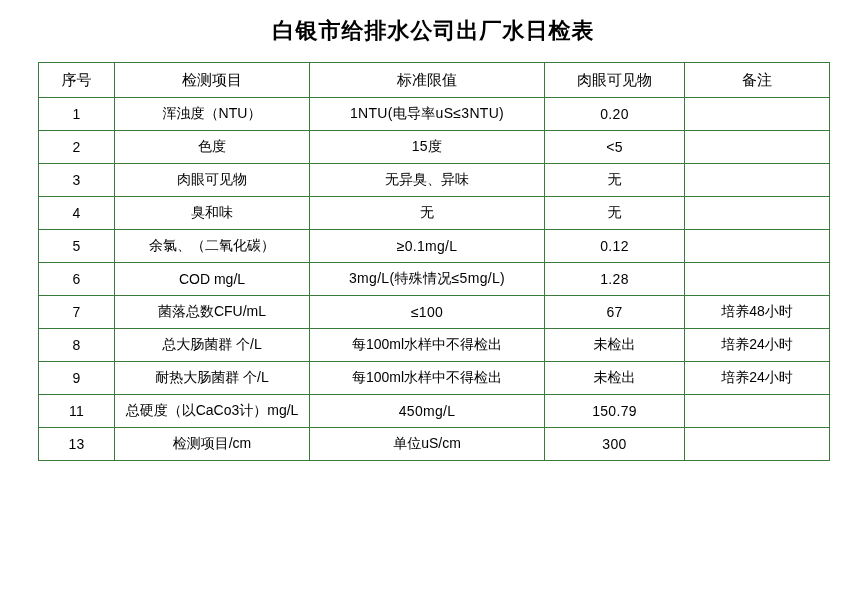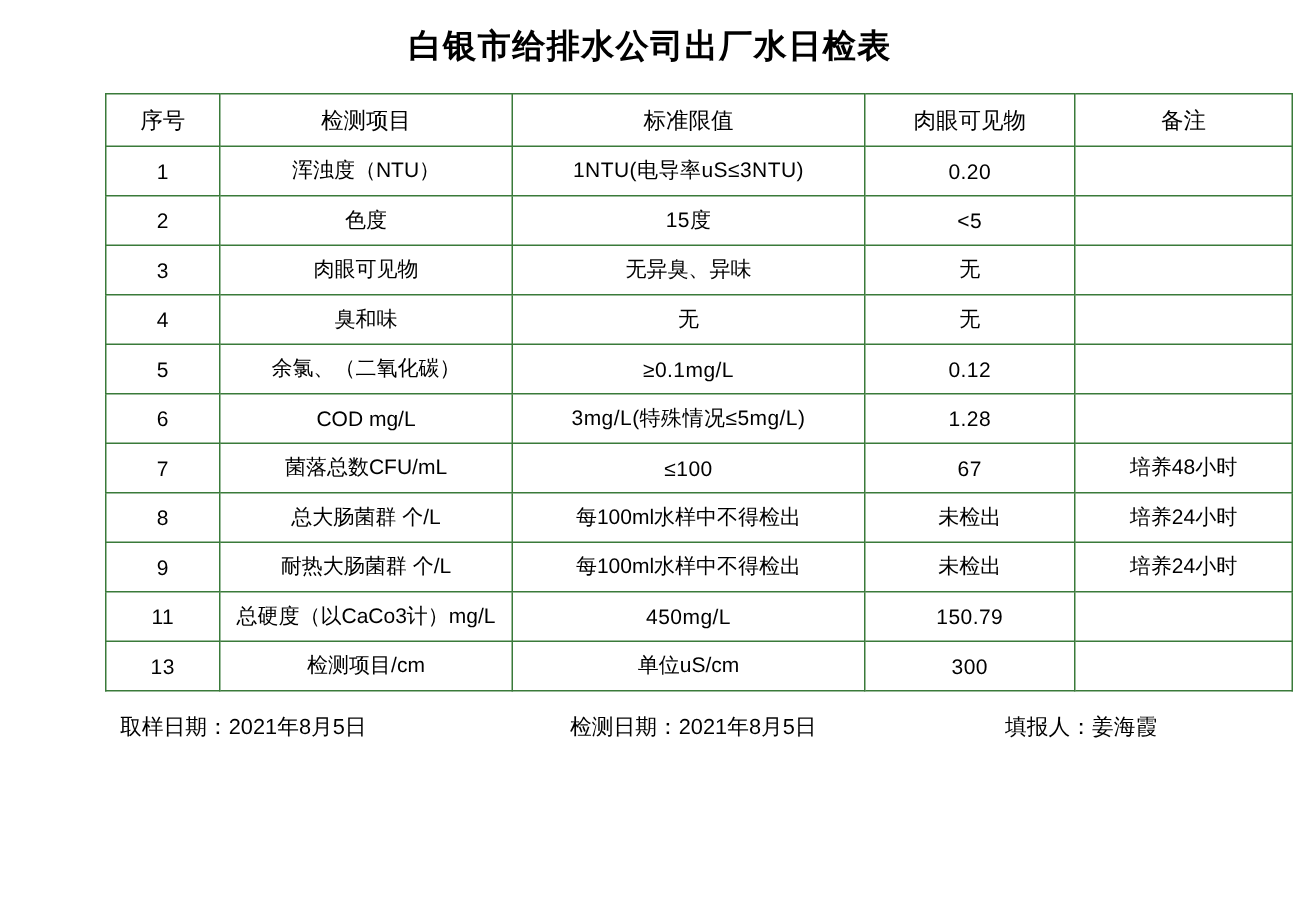--- a/index.html
+++ b/index.html
@@ -24,21 +24,20 @@
     text-align: center;
     font-size: 22px;
     font-weight: bold;
     letter-spacing: 1px;
     padding-top: 16px;
     padding-bottom: 16px;
     font-family: "Liberation Serif", serif;
   }
   .table-wrap {
     padding: 0 38px;
-    margin-left: 32px;
   }
   table.report {
     width: 791px;
     border-collapse: collapse;
     table-layout: fixed;
   }
   table.report th,
   table.report td {
     border: 1px solid #3a7a3a;
     text-align: center;
@@ -175,19 +174,14 @@
           <td class="cell-num">13</td>
           <td>检测项目/cm</td>
           <td>单位uS/cm</td>
           <td class="cell-num">300</td>
           <td></td>
         </tr>
       </tbody>
     </table>
   </div>
 
-  <div class="footer">
-    <div class="f1">取样日期：2021年8月5日</div>
-    <div class="f2">检测日期：2021年8月5日</div>
-    <div class="f3">填报人：姜海霞</div>
-  </div>
 
 </div>
 
 </body></html>

